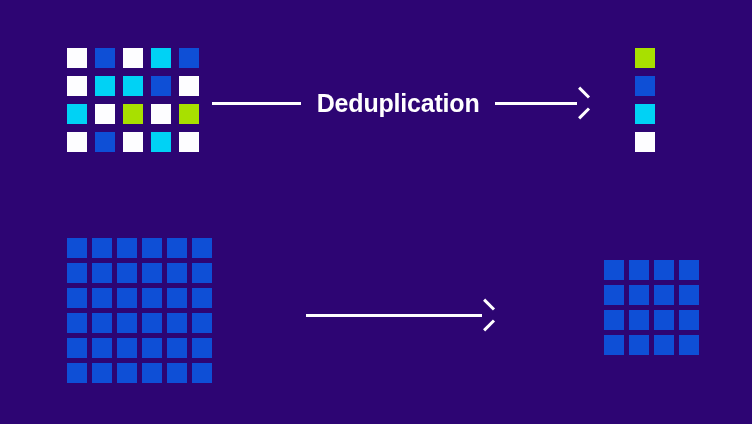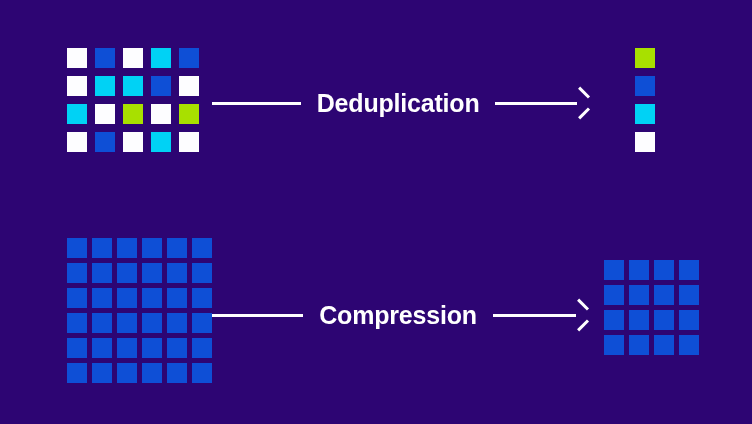--- a/index.html
+++ b/index.html
@@ -161,21 +161,20 @@
         <div class="sq" style="width: 20px; height: 20px; background: rgb(14, 79, 214);"></div>
         <div class="sq" style="width: 20px; height: 20px; background: rgb(14, 79, 214);"></div>
         <div class="sq" style="width: 20px; height: 20px; background: rgb(14, 79, 214);"></div>
         <div class="sq" style="width: 20px; height: 20px; background: rgb(14, 79, 214);"></div>
         <div class="sq" style="width: 20px; height: 20px; background: rgb(14, 79, 214);"></div>
         <div class="sq" style="width: 20px; height: 20px; background: rgb(14, 79, 214);"></div>
       </div>
 
     <div class="flow" style="left:212px; top:85px; width:376px; height:36px;">
       <div class="arrow-line left"></div>
-      <div class="flow-label">Compression</div>
       <div class="arrow-line right"></div>
       <div class="chev"></div>
     </div>
 
     <div class="sq-grid" id="grid-comp-after" style="left: 604px; top: 48px; grid-template-columns: repeat(4, 20px); grid-template-rows: repeat(4, 20px); gap: 5px;">
         <div class="sq" style="width: 20px; height: 20px; background: rgb(14, 79, 214);"></div>
         <div class="sq" style="width: 20px; height: 20px; background: rgb(14, 79, 214);"></div>
         <div class="sq" style="width: 20px; height: 20px; background: rgb(14, 79, 214);"></div>
         <div class="sq" style="width: 20px; height: 20px; background: rgb(14, 79, 214);"></div>
         <div class="sq" style="width: 20px; height: 20px; background: rgb(14, 79, 214);"></div>

